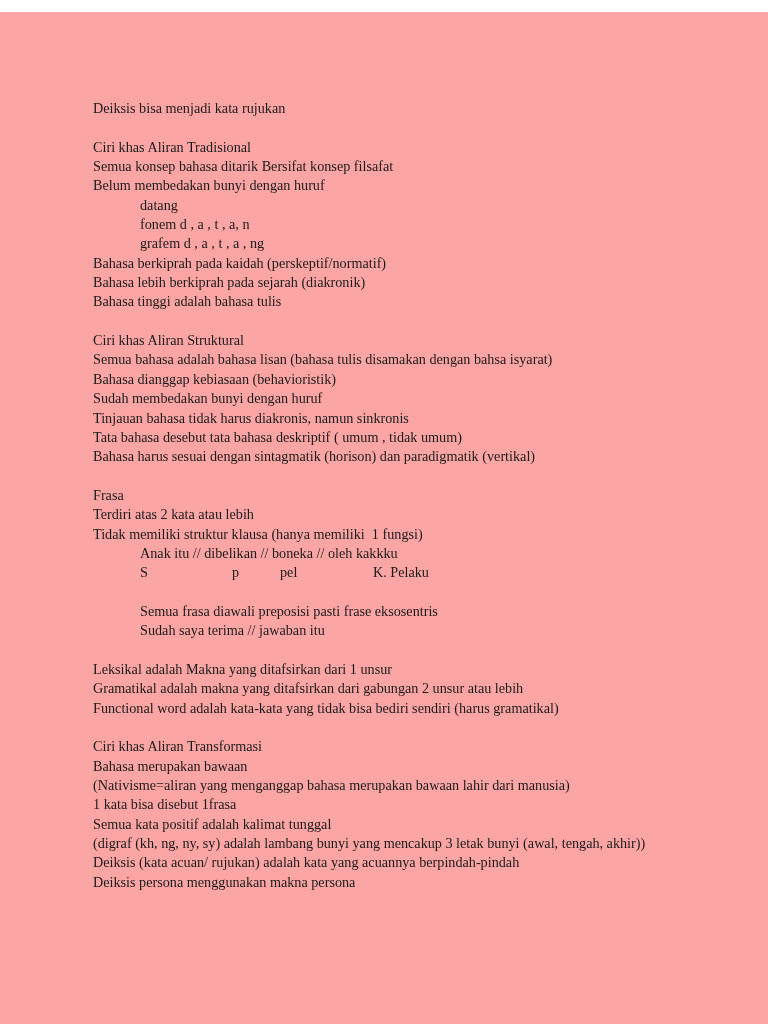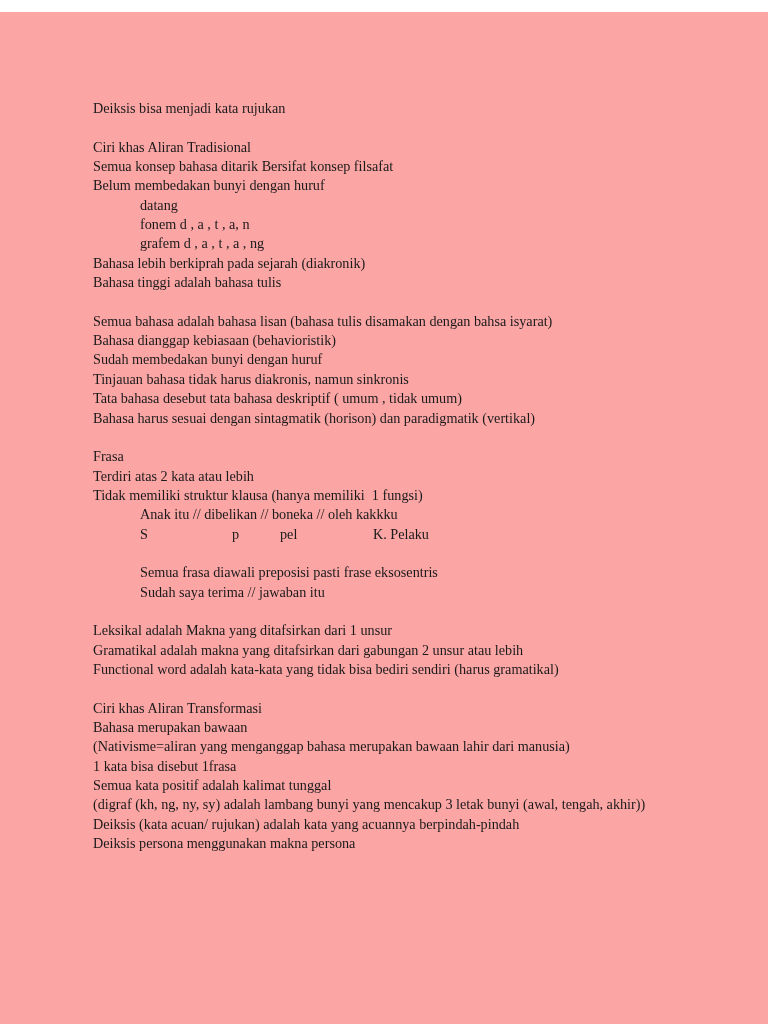--- a/index.html
+++ b/index.html
@@ -60,24 +60,26 @@
 
     <div class="line">Deiksis bisa menjadi kata rujukan</div>
     <div class="blank"></div>
 
     <div class="line">Ciri khas Aliran Tradisional</div>
     <div class="line">Semua konsep bahasa ditarik Bersifat konsep filsafat</div>
     <div class="line">Belum membedakan bunyi dengan huruf</div>
     <div class="line indent">datang</div>
     <div class="line indent">fonem d , a , t , a, n</div>
     <div class="line indent">grafem d , a , t , a , ng</div>
+    <div class="line">Bahasa berkiprah pada kaidah (perskeptif/normatif)</div>
     <div class="line">Bahasa lebih berkiprah pada sejarah (diakronik)</div>
     <div class="line">Bahasa tinggi adalah bahasa tulis</div>
     <div class="blank"></div>
 
+    <div class="line">Ciri khas Aliran Struktural</div>
     <div class="line">Semua bahasa adalah bahasa lisan (bahasa tulis disamakan dengan bahsa isyarat)</div>
     <div class="line">Bahasa dianggap kebiasaan (behavioristik)</div>
     <div class="line">Sudah membedakan bunyi dengan huruf</div>
     <div class="line">Tinjauan bahasa tidak harus diakronis, namun sinkronis</div>
     <div class="line">Tata bahasa desebut tata bahasa deskriptif ( umum , tidak umum)</div>
     <div class="line">Bahasa harus sesuai dengan sintagmatik (horison) dan paradigmatik (vertikal)</div>
     <div class="blank"></div>
 
     <div class="line">Frasa</div>
     <div class="line">Terdiri atas 2 kata atau lebih</div>

